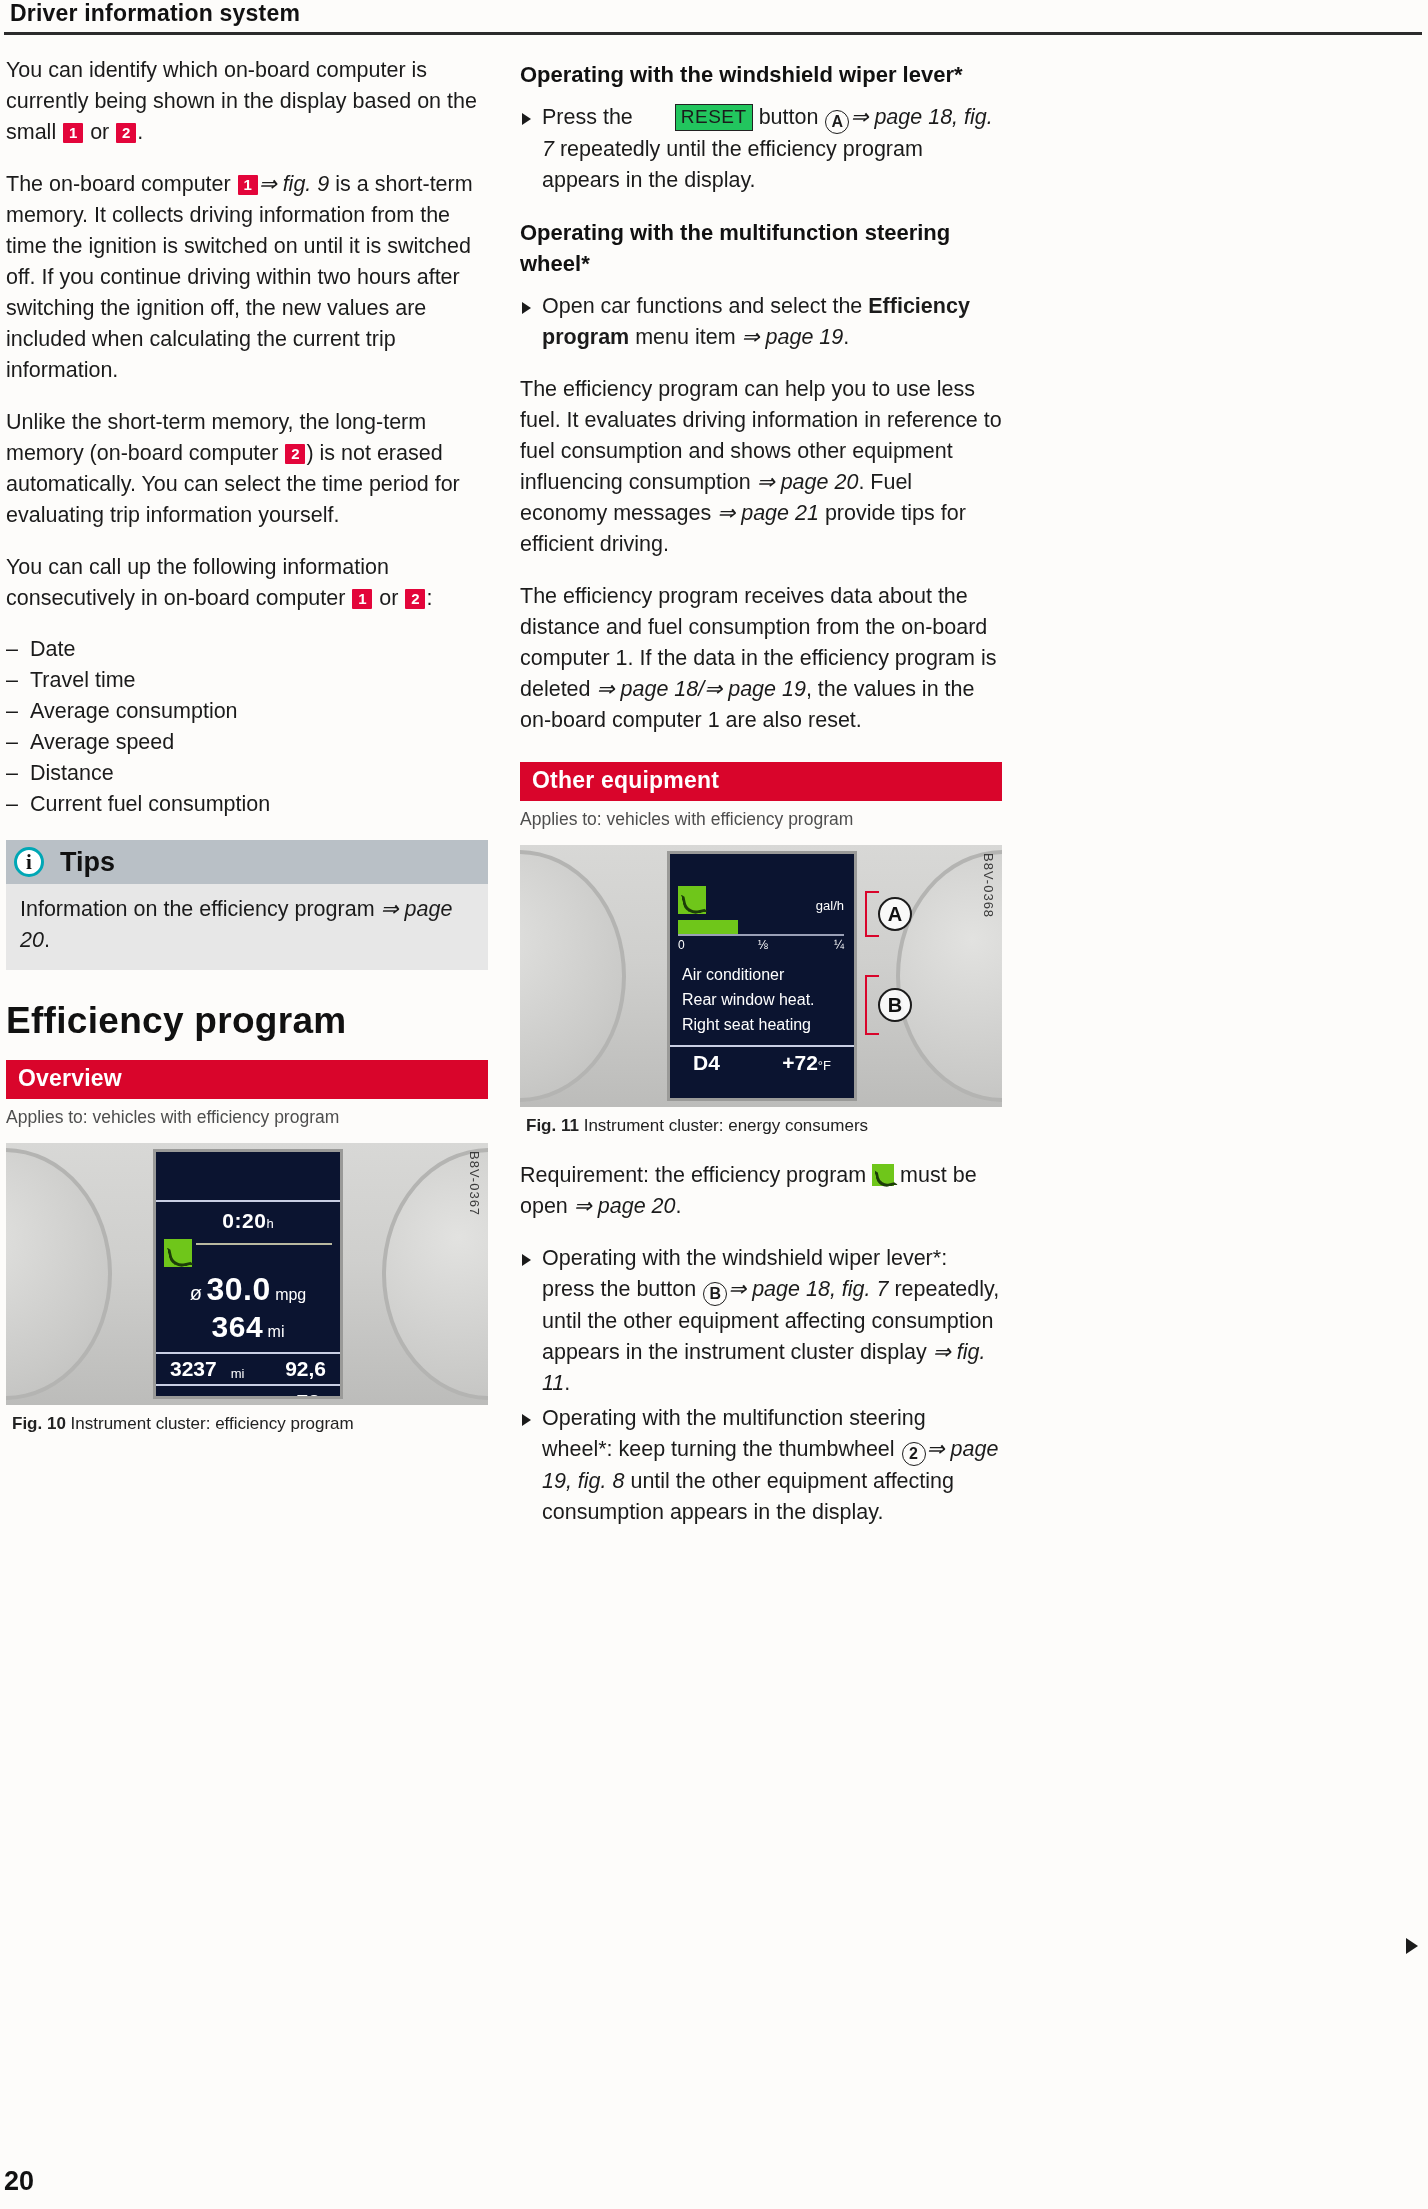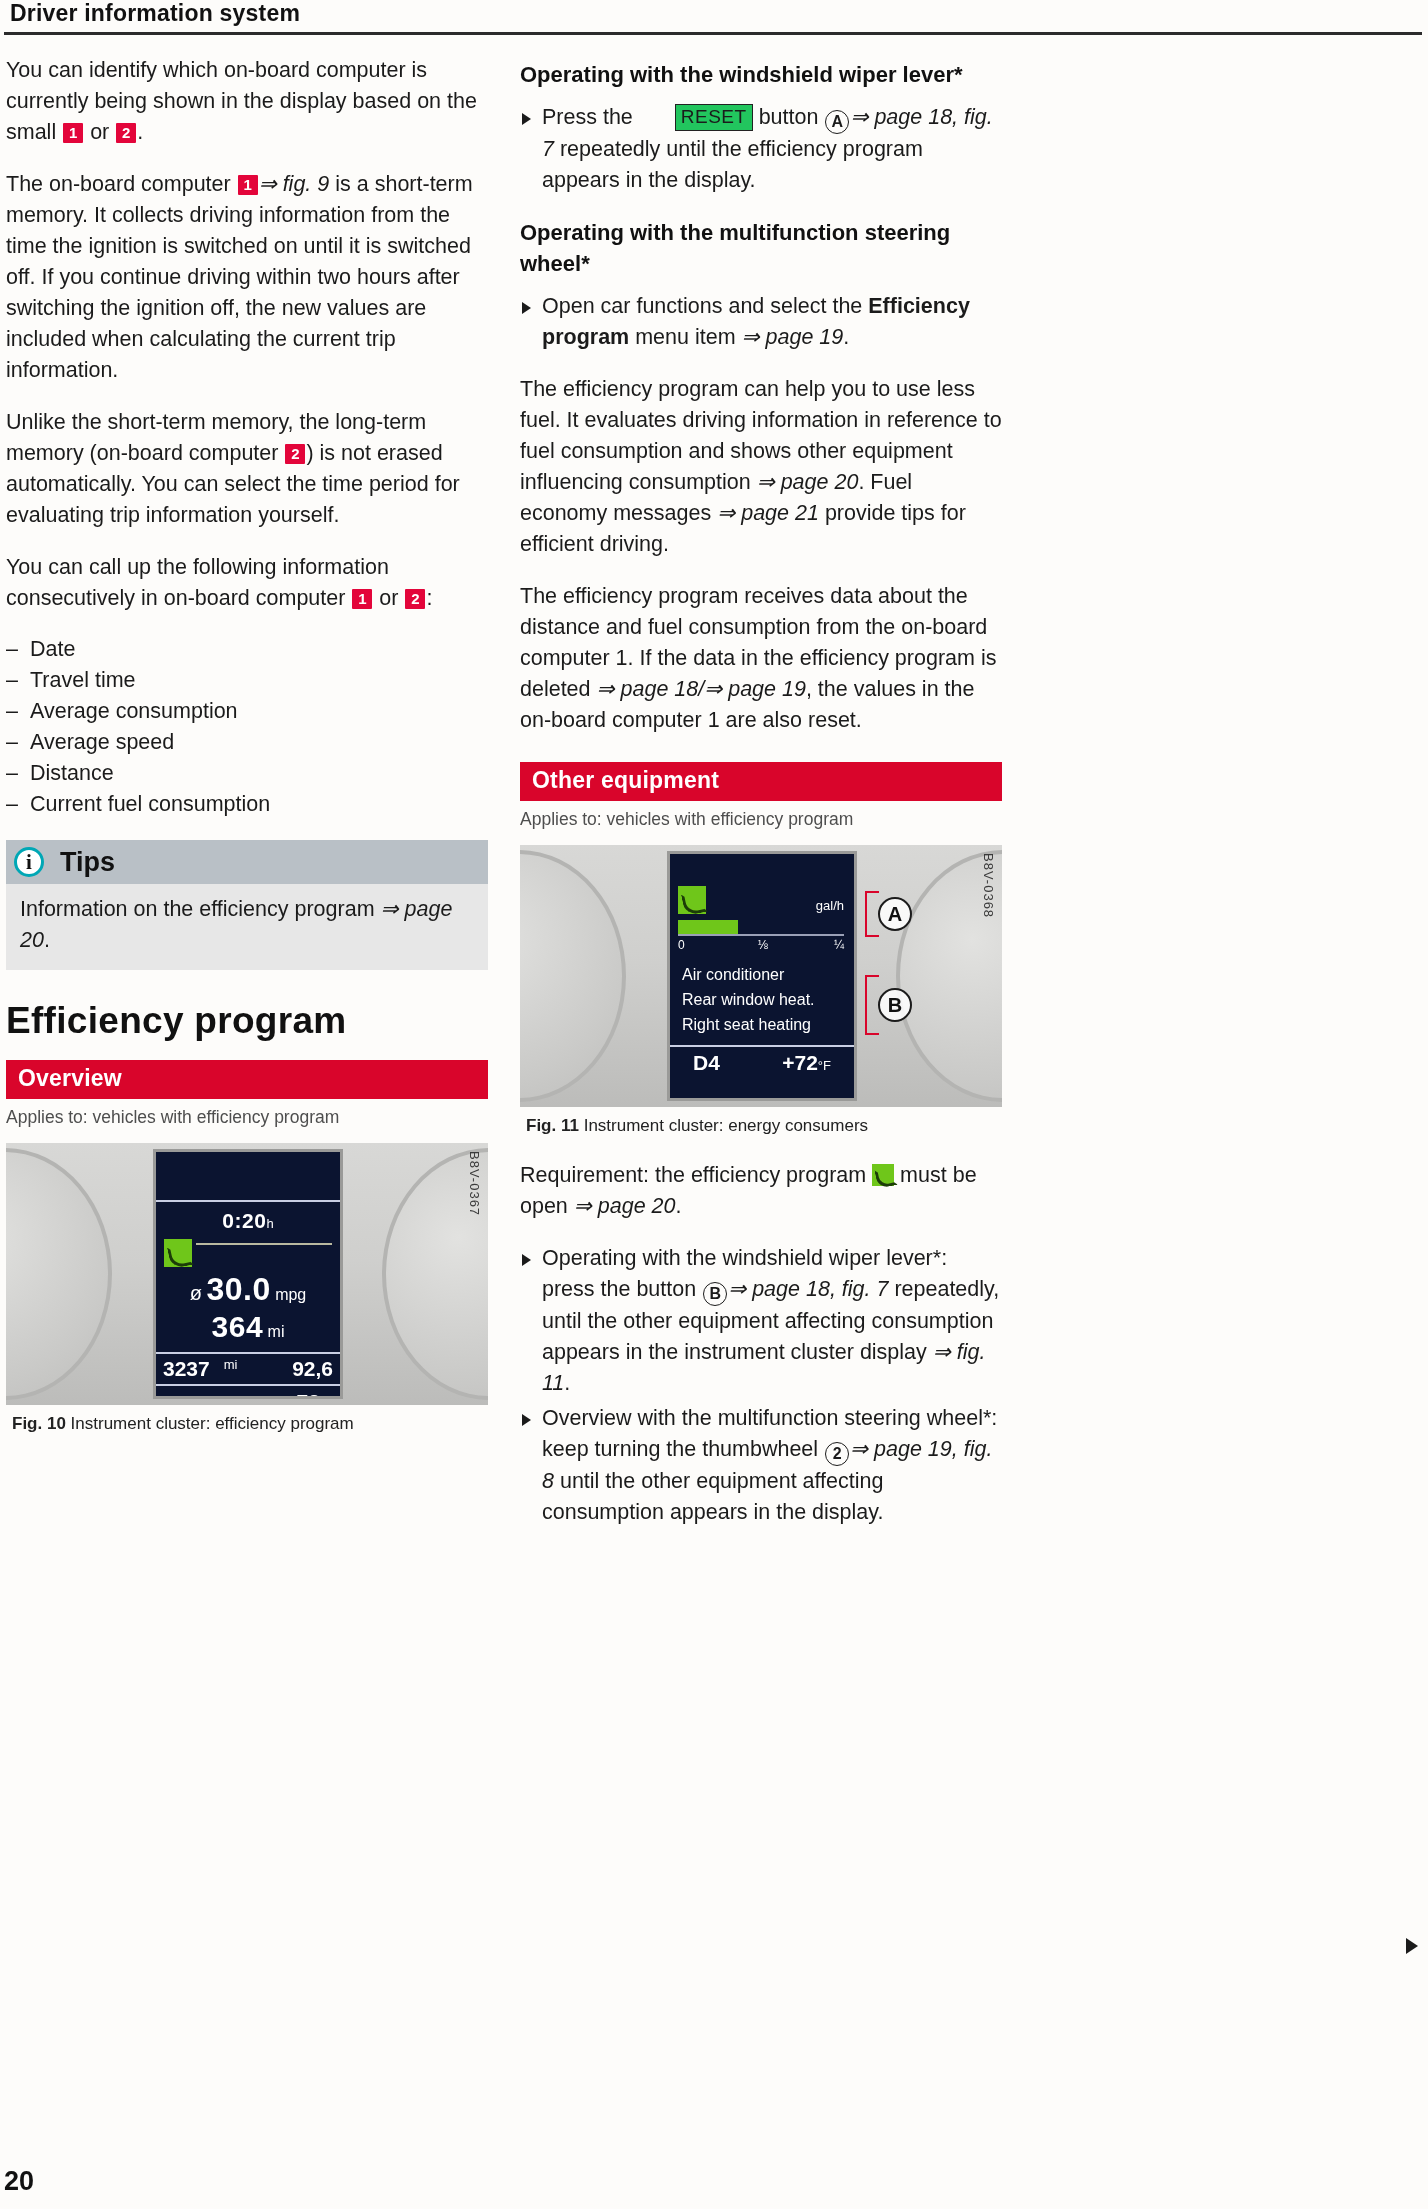--- a/index.html
+++ b/index.html
@@ -392,21 +392,21 @@
             <span style="font-size:32px; font-weight:bold; letter-spacing:.5px;">30.0</span>
             <span style="font-size:16px;">mpg</span>
           </div>
 
           <div style="text-align:center; margin-top:2px;">
             <span style="font-size:30px; font-weight:bold; letter-spacing:.5px;">364</span>
             <span style="font-size:16px;">mi</span>
           </div>
 
           <div class="mfd-sep" style="margin-top:8px;"></div>
-          <div style="display:flex; align-items:flex-start; padding:3px 7px;">
+          <div style="display:flex; align-items:flex-end; padding:3px 14px;">
             <span style="font-size:21px; font-weight:bold;">3237</span>
             <span style="font-size:13px; margin-left:14px;">mi</span>
             <span style="font-size:21px; font-weight:bold; margin-left:auto;">92,6</span>
           </div>
           <div class="mfd-sep"></div>
           <div style="text-align:right; padding:4px 7px 0 0;">
             <span style="font-size:21px; font-weight:bold;">+72</span><span style="font-size:13px;">°F</span>
           </div>
         </div>
 
@@ -500,21 +500,21 @@
 
     <p class="para">
       <span>Requirement: the efficiency program </span><span class="eco-tile" style="width:22px;height:22px;vertical-align:-4px;"></span><span> must be open </span><span class="ital">⇒ page 20</span><span>.</span>
     </p>
 
     <ul class="act">
       <li>
         <span>Operating with the windshield wiper lever*: press the button </span><span class="circ">B</span><span class="ital">⇒ page 18, fig. 7</span><span> repeatedly, until the other equipment affecting consumption appears in the instrument cluster display </span><span class="ital">⇒ fig. 11</span><span>.</span>
       </li>
       <li>
-        <span>Overview with the multifunction steering wheel*: keep turning the thumbwheel </span><span class="circ">2</span><span class="ital">⇒ page 19, fig. 8</span><span> until the other equipment affecting consumption appears in the display.</span>
+        <span>Operating with the multifunction steering wheel*: keep turning the thumbwheel </span><span class="circ">2</span><span class="ital">⇒ page 19, fig. 8</span><span> until the other equipment affecting consumption appears in the display.</span>
       </li>
     </ul>
 
   </div>
 </div>
 
 <div class="cont-marker"></div>
 <div class="folio">20</div>
 
 </body></html>

